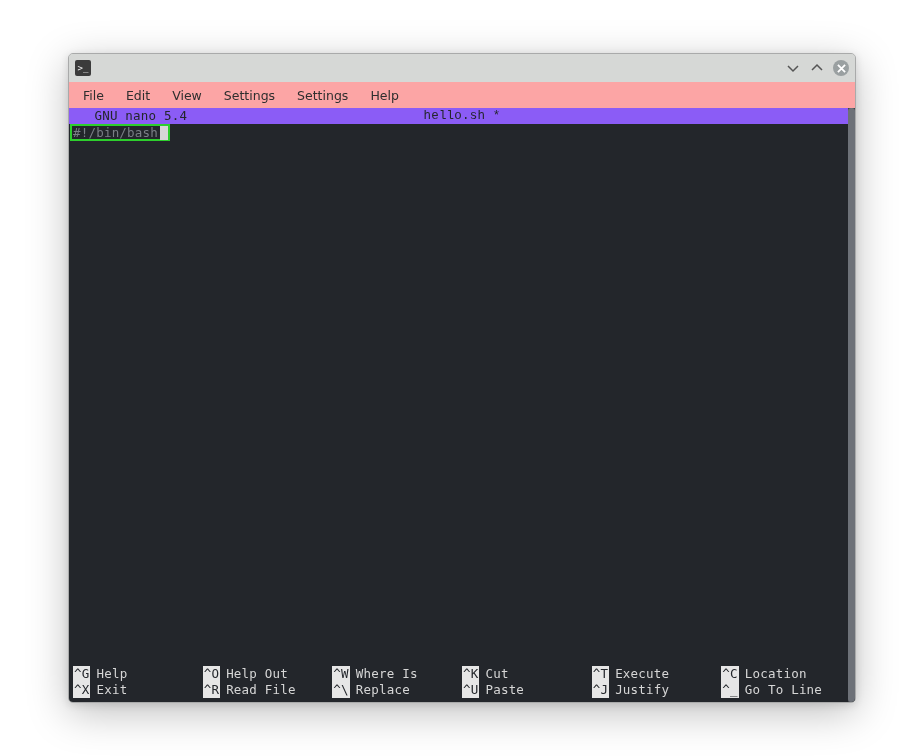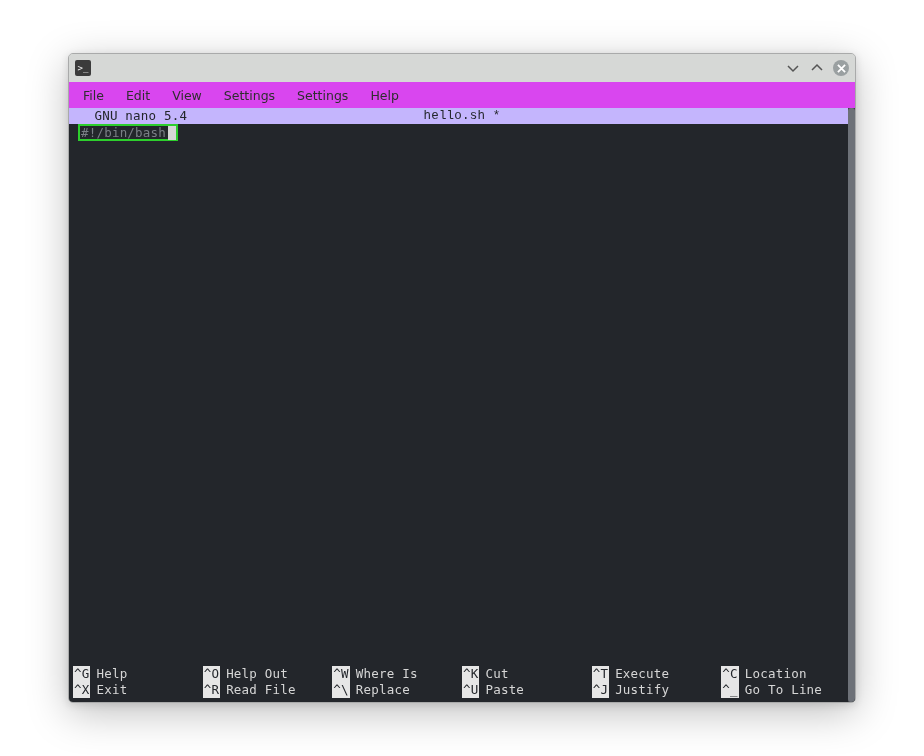--- a/index.html
+++ b/index.html
@@ -63,21 +63,21 @@
   }
   .wcbtn svg { width: 14px; height: 14px; }
   .wcclose {
     width: 16px; height: 16px; border-radius: 50%;
     background: #9aa0a1;
     display:flex;align-items:center;justify-content:center;
   }
   .wcclose svg { width: 9px; height: 9px; stroke:#fff; stroke-width:2; }
   .menubar {
     height: 26px;
-    background: #d946ef;
+    background: #fca5a5;
     display: flex;
     align-items: center;
     font-size: 12.5px;
     color: #2e2e2e;
     padding: 0 4px;
     gap: 2px;
   }
   .menubar .mitem {
     padding: 3px 10px;
     cursor: pointer;
@@ -89,36 +89,35 @@
     font-family: "DejaVu Sans Mono","Liberation Mono",monospace;
     font-size: 12.5px;
     line-height: 16px;
     position: relative;
     display: flex;
     flex-direction: column;
     letter-spacing: 0.2px;
   }
   .term-status {
     height: 16px;
-    background: #c4b5fd;
+    background: #8b5cf6;
     color: #23262b;
     display: flex;
     align-items: center;
     font-family: inherit;
     font-size: 12.5px;
     white-space: pre;
     position: relative;
   }
   .term-status .left { position:absolute; left:10px; }
   .term-status .center { position:absolute; left:0; right:0; text-align:center;font-family:Liberation Mono, monospace; }
   .editor-area {
     flex: 1;
     position: relative;
     padding: 0 2px;
-    margin-left: 8px;
   }
   .hl-box {
     position: absolute;
     top: 0px; left: 1px;
     border: 2px solid #2dce2d;
     padding: 0;
     height: 17px;
     display: flex;
     align-items: center;
   }

